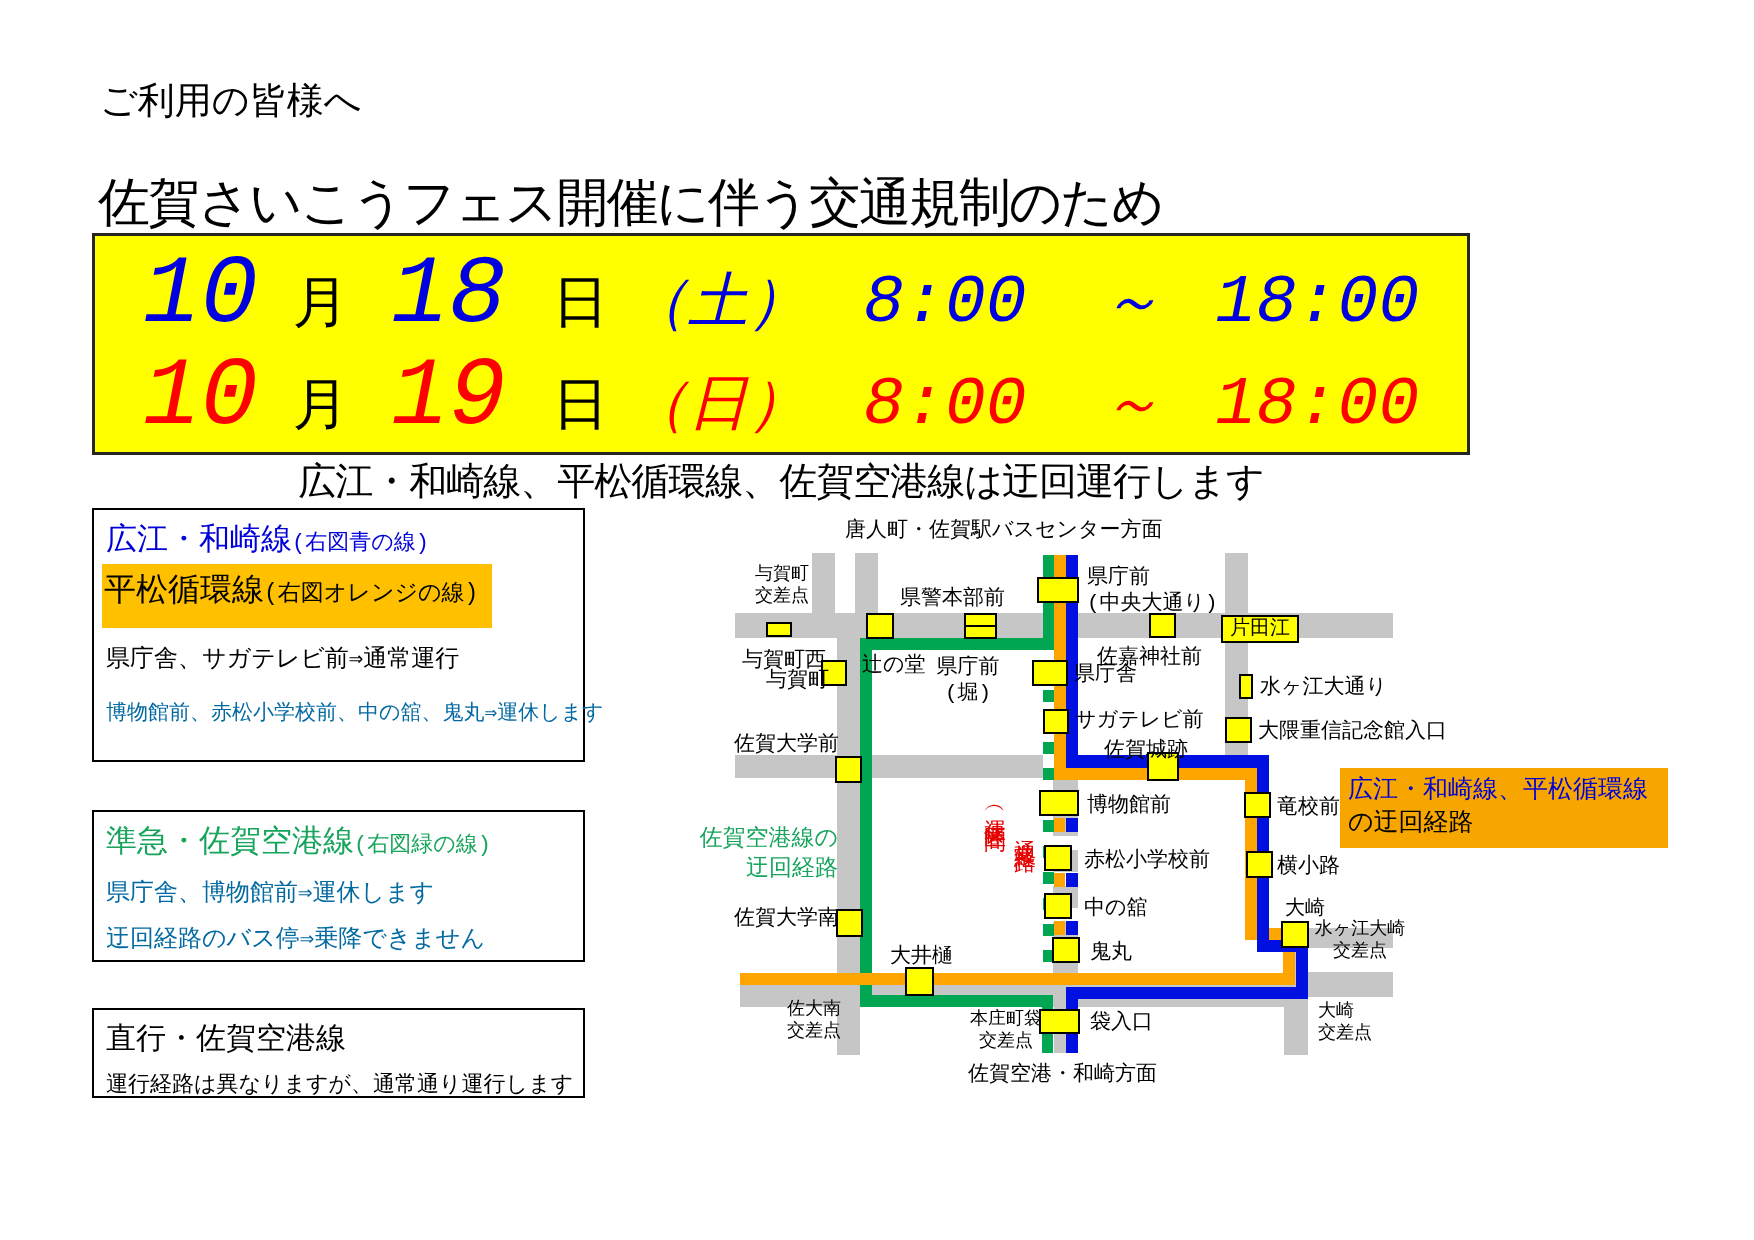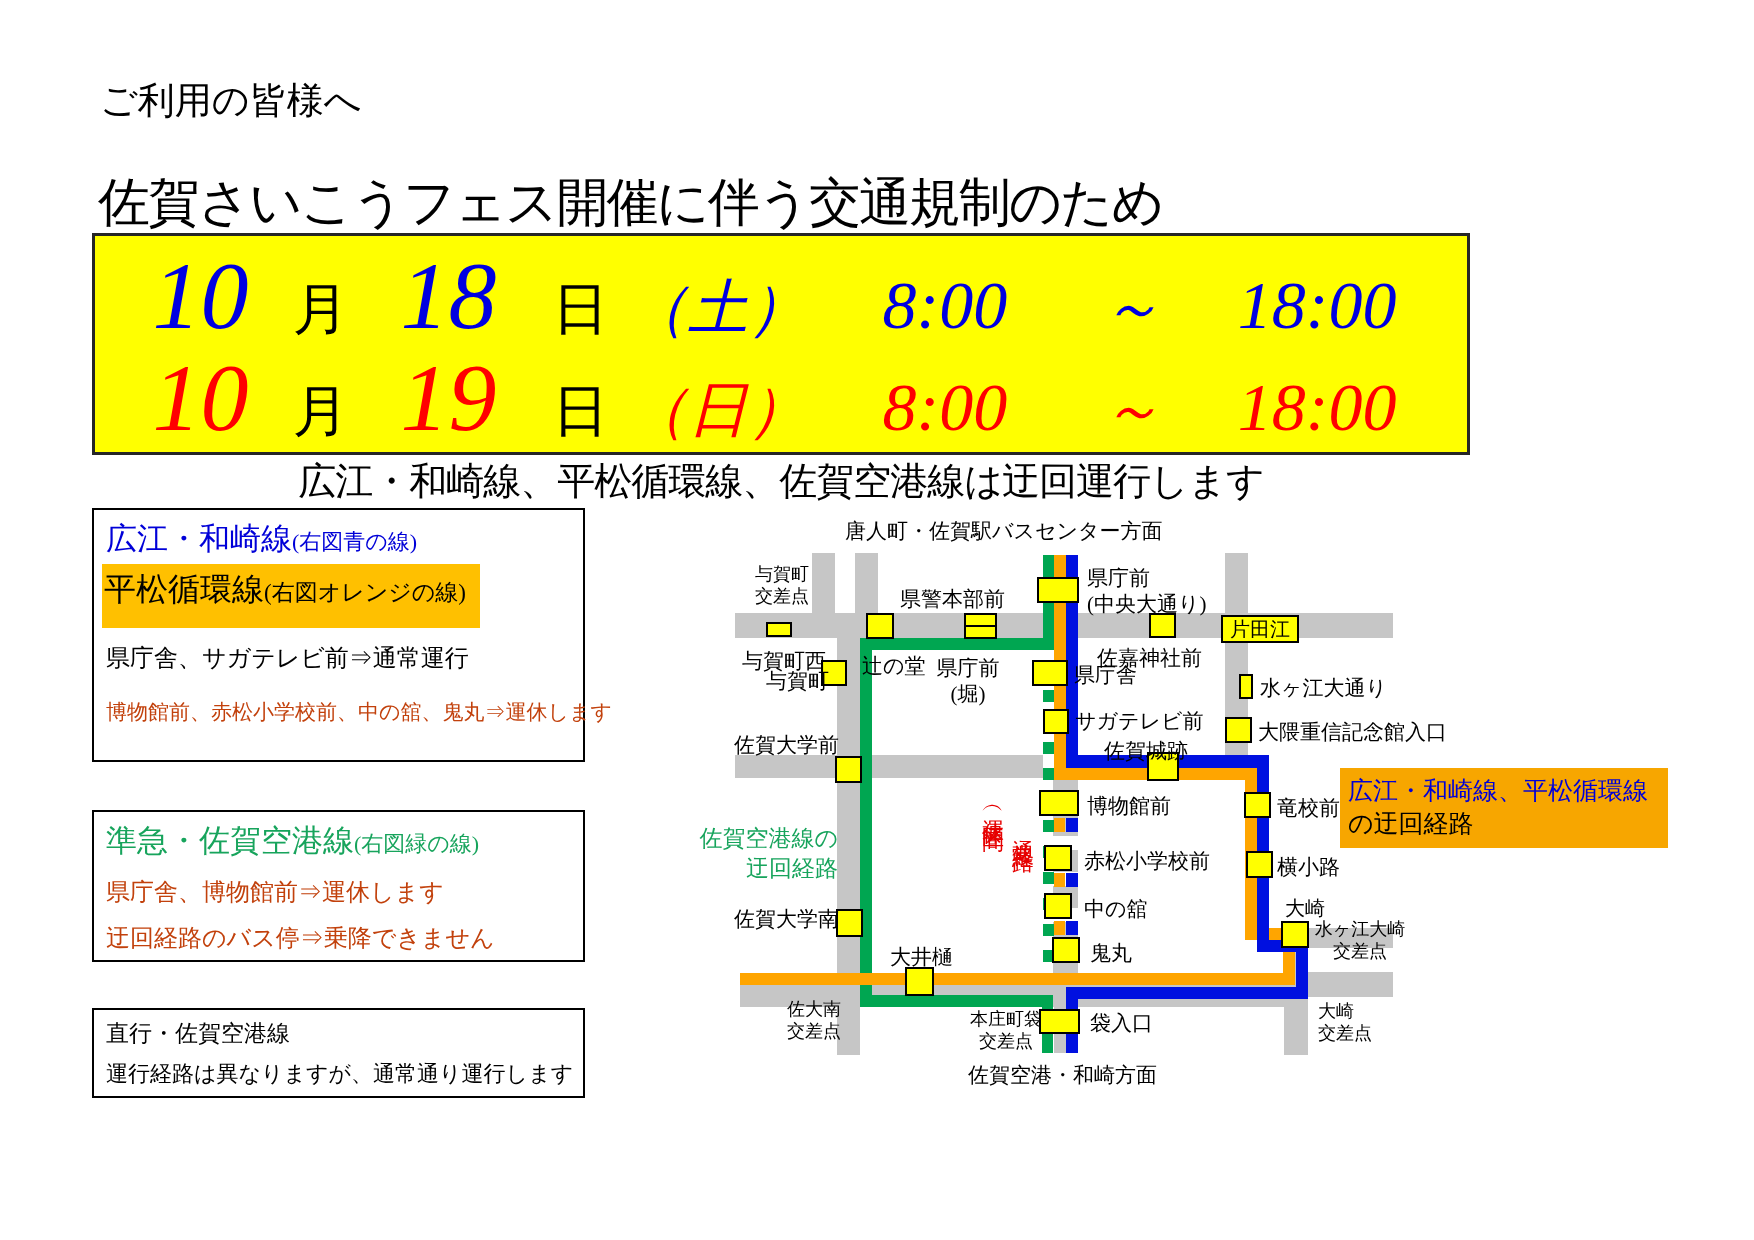--- a/index.html
+++ b/index.html
@@ -1,17 +1,17 @@
 <!DOCTYPE html>
 <html><head>
 <meta charset="utf-8">
 <style>
   html,body{margin:0;padding:0;background:#fff;}
   .page{position:relative;width:1754px;height:1160px;background:#ffffff;
-        font-family:Liberation Serif, serif;overflow:hidden;color:#000;}
+        font-family:Liberation Mono, monospace;overflow:hidden;color:#000;}
   .abs{position:absolute;}
   .nowrap{white-space:nowrap;}
 
   
   .greeting{left:100px;top:76px;font-size:37px;}
   .phone-line{left:1060px;top:116px;width:410px;font-size:45px;display:flex;align-items:center;justify-content:flex-end;gap:6px;}
   .main-title{left:98px;top:168px;font-size:52px;letter-spacing:-2px;white-space:nowrap;}
 
   
   .banner{left:92px;top:233px;width:1378px;height:222px;background:#ffff00;border:3px solid #262626;box-sizing:border-box;}
@@ -34,23 +34,23 @@
   .ibox{border:2px solid #000;box-sizing:border-box;background:#fff;padding:8px 12px;}
   .box1{left:92px;top:508px;width:493px;height:254px;}
   .box2{left:92px;top:810px;width:493px;height:152px;}
   .box3{left:92px;top:1008px;width:493px;height:90px;}
   .t-blue{color:#0000d8;font-size:31px;}
   .t-blue small{font-size:22px;}
   .hl-orange{display:inline-block;background:#ffc000;padding:4px 14px 16px 2px;margin:4px 0 0 -4px;font-size:32px;}
   .hl-orange small{font-size:23px;}
   .t-green{color:#17a45c;font-size:31px;}
   .t-green small{font-size:22px;}
-  .t-black{font-size:23px;}
+  .t-black{font-size:30px;}
   .ln{font-size:24px;margin-top:14px;}
-  .ln-red{color:#c2410c;}
+  .ln-red{color:#0369a1;}
   .ln-sm{font-size:21px;}
   .ln22{font-size:22px;margin-top:10px;}
 
   
   .road{position:absolute;background:#c6c6c6;}
   .road-dash{position:absolute;background:repeating-linear-gradient(to bottom,#c6c6c6 0 22px,#ffffff 22px 36px);}
   .seg{position:absolute;}
   .g{background:#00a651;} .o{background:#ffa500;} .b{background:#0010e0;}
   .g-dash{position:absolute;background:repeating-linear-gradient(to bottom,#00a651 0 12px,transparent 12px 26px);}
   .stop{position:absolute;background:#ffff00;border:2px solid #000;box-sizing:border-box;z-index:5;}

